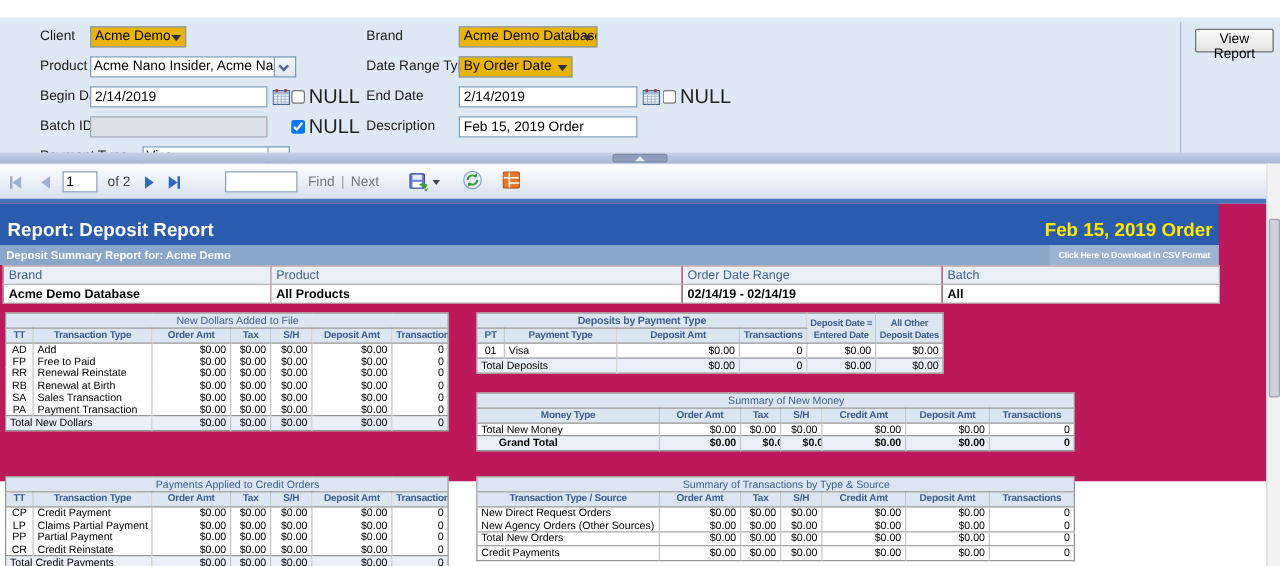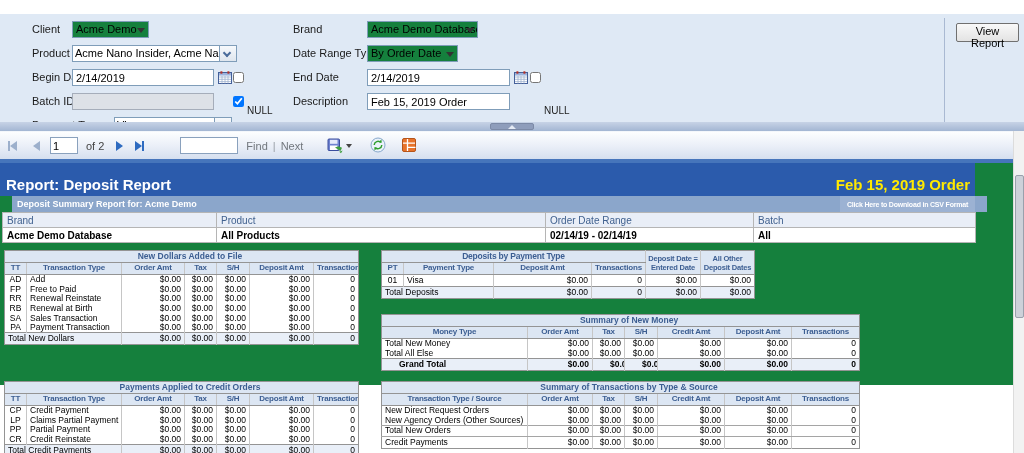--- a/index.html
+++ b/index.html
@@ -3,36 +3,36 @@
 <meta charset="utf-8">
 <style>
   html,body{margin:0;padding:0;background:#fff;}
   *{box-sizing:border-box;}
   .screen{position:relative;width:1024px;height:453px;overflow:hidden;
           font-family:"Liberation Sans","DejaVu Sans",sans-serif;background:#fff;}
 
   
   .form-panel{position:absolute;left:0;top:14px;width:1024px;height:122px;background:#dfe9f5;}
   .f-label{position:absolute;font-size:11px;color:#1a1a1a;line-height:17px;white-space:nowrap;}
-  .f-select{position:absolute;height:17px;background:#15803d;border:1px solid #7f9db9;
+  .f-select{position:absolute;height:17px;background:#eab308;border:1px solid #7f9db9;
             font-size:11px;line-height:15px;padding:0 14px 0 3px;color:#000;overflow:hidden;white-space:nowrap;cursor:default;}
   .f-select .arr{position:absolute;right:3px;top:6px;width:0;height:0;
                  border-left:4px solid transparent;border-right:4px solid transparent;border-top:5px solid #333;}
   .f-input{position:absolute;height:17px;background:#fff;border:1px solid #7f9db9;
            font-size:11px;padding:0 3px;color:#000;font-family:"Liberation Sans",sans-serif;}
   .f-input:disabled,.f-input.disabled{background:#dde1e7;border-color:#a5adba;color:#555;}
   .combo{position:absolute;height:17px;}
   .combo .txt{position:absolute;left:0;top:0;bottom:0;right:17px;background:#fff;border:1px solid #7f9db9;
               font-size:11px;line-height:15px;padding:0 2px;overflow:hidden;white-space:nowrap;}
   .combo .btn{position:absolute;right:0;top:0;width:17px;height:17px;border:1px solid #7f9db9;border-left:none;
               background:linear-gradient(#f6f9fc,#dfe6ee);cursor:pointer;}
   .combo .btn i{position:absolute;left:4px;top:4px;width:6px;height:6px;border-right:2px solid #4a6c9b;
                 border-bottom:2px solid #4a6c9b;transform:rotate(45deg);}
   .null-cb{position:absolute;width:11px;height:11px;margin:0;}
-  .null-lb{position:absolute;font-size:10px;color:#222;line-height:17px;margin-top:33px;}
+  .null-lb{position:absolute;font-size:16px;color:#222;line-height:17px;}
   .cal{position:absolute;width:14px;height:13px;cursor:pointer;}
   .v-sep{position:absolute;left:944px;top:4px;width:1px;height:112px;background:#a9b9d2;}
   .view-report{position:absolute;left:956px;top:9px;width:63px;height:19px;font-size:11px;
                font-family:"Liberation Sans",sans-serif;color:#000;border:1px solid #707070;border-radius:2px;
                background:linear-gradient(#f9f9f9,#e3e3e3);cursor:pointer;}
 
   
   .splitter{position:absolute;left:0;top:122px;width:1024px;height:9px;
             background:linear-gradient(#c7d3e6,#a3b6d3);cursor:row-resize;}
   .splitter .grip{position:absolute;left:490px;top:1px;width:44px;height:7px;background:#8e9dbb;
@@ -52,43 +52,43 @@
   .pg-btn.dim .pg-bar{background:#9db0cc;}
   .tb-input{height:17px;border:1px solid #8aa1bd;font-size:11px;padding:0 2px;font-family:"Liberation Sans",sans-serif;}
   .findnext{color:#72777d;cursor:pointer;}
   .tb-sep{color:#9aa0a8;}
   .tb-icon{display:inline-block;cursor:pointer;}
   .caret{width:0;height:0;border-left:3px solid transparent;border-right:3px solid transparent;
          border-top:4px solid #444;margin-left:3px;cursor:pointer;}
 
   
   .rpt-topline{position:absolute;left:0;top:159px;width:1014px;height:4px;background:#4675bb;}
-  .rpt-pane{position:absolute;left:0;top:163px;width:1014px;height:222px;background:#15803d;}
+  .rpt-pane{position:absolute;left:0;top:163px;width:1014px;height:222px;background:#be185d;}
   .rpt-title{position:absolute;left:0;top:0;width:975px;height:33px;background:#2b5bac;
              display:flex;align-items:flex-end;justify-content:space-between;padding:0 5px 3px 6px;}
   .rpt-title .t-left{font-size:15px;font-weight:bold;color:#fff;}
   .rpt-title .t-right{font-size:15px;font-weight:bold;color:#ffe900;}
-  .rpt-sub{position:absolute;left:12px;top:33px;width:975px;height:16px;background:#8ba6cb;
+  .rpt-sub{position:absolute;left:0;top:33px;width:975px;height:16px;background:#8ba6cb;
            display:flex;align-items:center;}
   .rpt-sub .s-left{font-size:9px;font-weight:bold;color:#fff;padding-left:5px;}
   .csv-seg{position:absolute;left:840px;top:33px;width:135px;height:16px;background:#9cb2d3;
            display:flex;align-items:center;justify-content:center;cursor:pointer;}
   .csv-seg span{font-size:7px;letter-spacing:-0.2px;font-weight:bold;color:#fff;white-space:nowrap;}
 
   table.meta{position:absolute;left:2px;top:49px;border-collapse:collapse;table-layout:fixed;width:973px;}
   table.meta td{border:1px solid #b5b5b5;height:15px;font-size:10px;padding:0 0 0 4px;
                 overflow:hidden;white-space:nowrap;}
   table.meta tr.mh td{background:#e9eef7;color:#40618f;}
   table.meta tr.mv td{background:#fff;color:#000;font-weight:bold;}
 
   table.rt{position:absolute;border-collapse:collapse;table-layout:fixed;background:#fff;
            border:1px solid #949494;color:#000;}
   table.rt td{overflow:hidden;white-space:nowrap;padding:0 3px;font-size:8.5px;line-height:1.1;}
   table.rt td + td{border-left:1px solid #c6c6c6;}
-  table.rt tr.tt td{background:#dce6f3;font-weight:bold;color:#3c5e92;text-align:center;
+  table.rt tr.tt td{background:#dce6f3;font-weight:normal;color:#3c5e92;text-align:center;
                     font-size:8.5px;height:12px;border-bottom:1px solid #949494;padding-left:20px;}
   table.rt tr.th td{background:#dce6f3;font-weight:bold;color:#3c5e92;text-align:center;
                     font-size:8px;letter-spacing:-0.2px;height:12px;border-bottom:1px solid #949494;}
   table.rt tr.th td.wrap{white-space:normal;font-size:7.5px;line-height:1.2;vertical-align:middle;padding:0 1px;}
   table.rt tr.tb td{height:9.7px;}
   table.rt tr.tb12 td{height:12px;}
   table.rt tr.tb10 td{height:10px;}
   table.rt tr.tf td{background:#e9eff8;border-top:1px solid #949494;height:12px;}
   table.rt tr.bold td{font-weight:bold;padding-left:17px;}
   table.rt tr.sub td{border-top:1px solid #a5a5a5;border-bottom:1px solid #a5a5a5;height:11px;}
@@ -433,29 +433,20 @@
 
       <tr class="tb tb10">
           <td class="l">Total New Money</td>
           <td class="r">$0.00</td>
           <td class="r">$0.00</td>
           <td class="r">$0.00</td>
           <td class="r">$0.00</td>
           <td class="r">$0.00</td>
           <td class="r">0</td>
         </tr>
-          <tr class="tb tb10">
-          <td class="l">Total All Else</td>
-          <td class="r">$0.00</td>
-          <td class="r">$0.00</td>
-          <td class="r">$0.00</td>
-          <td class="r">$0.00</td>
-          <td class="r">$0.00</td>
-          <td class="r">0</td>
-        </tr>
         </tbody>
       <tbody>
           <tr class="tf bold">
         <td class="l">Grand Total</td>
         <td class="r">$0.00</td>
         <td class="r">$0.00</td>
         <td class="r">$0.00</td>
         <td class="r">$0.00</td>
         <td class="r">$0.00</td>
         <td class="r">0</td>

